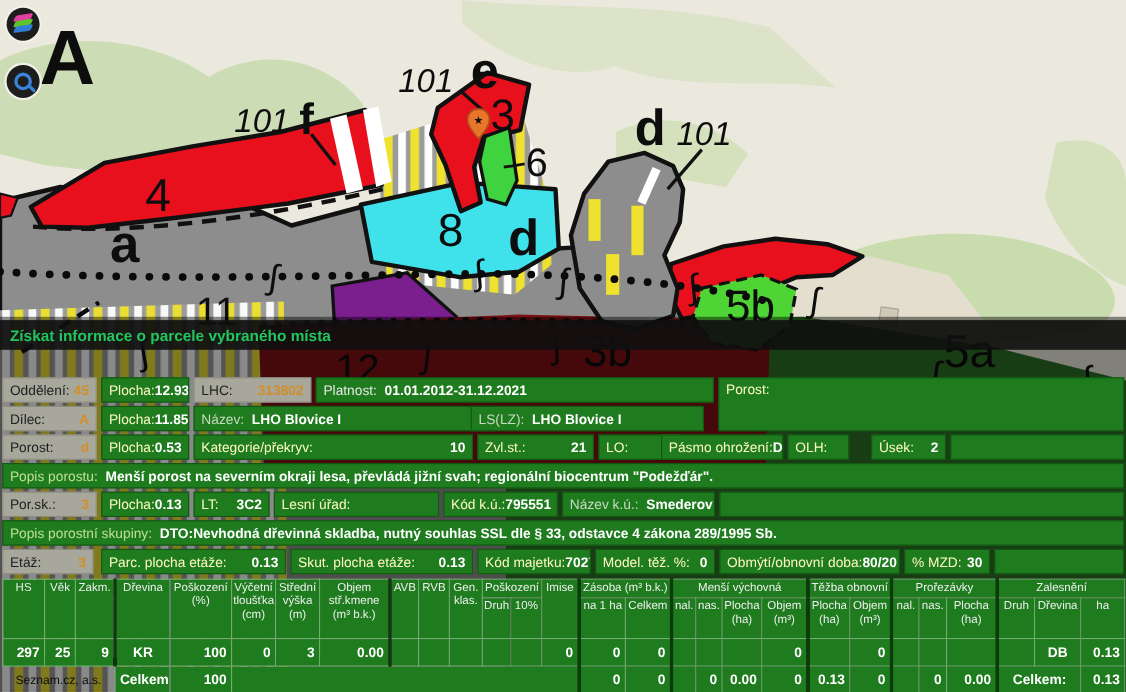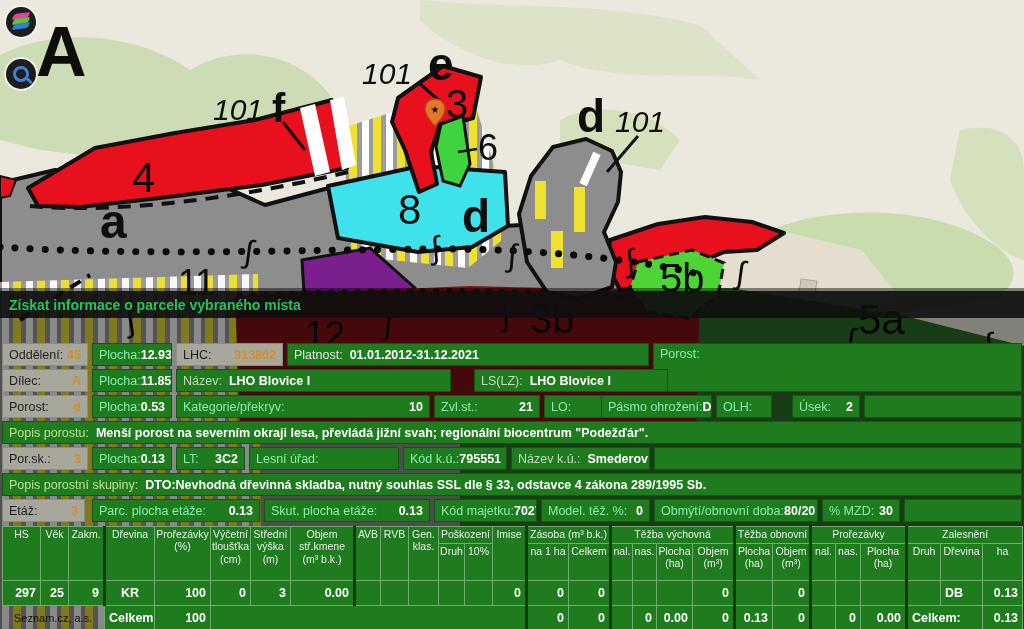--- a/index.html
+++ b/index.html
@@ -25,41 +25,41 @@
   
   #titlebar{position:absolute;left:0;top:291px;width:1024px;height:27px;box-sizing:border-box;
        background:rgba(16,16,16,.9);color:#22c55e;font-size:14px;font-weight:600;
        display:flex;align-items:center;padding-left:9px;z-index:6}
 
   
   .irow{position:absolute;left:0;width:1024px;height:23px;z-index:7}
   .c{position:absolute;top:0;height:23px;background:#1e7b1e;display:flex;align-items:center;
      justify-content:space-between;padding:0 6px;box-sizing:border-box;font-size:12.5px;
      white-space:nowrap;overflow:hidden;border:1px solid #125712}
-  .c .l{color:#86efac}
+  .c .l{color:#fef9c3}
   .c .v{color:#fff;font-weight:bold}
   .c.gray{background:#a7a79c;border-color:#8b8b80}
   .c.gray .l{color:#1f1f1f}
   .c.gray .v{color:#d28f2a}
   .c.desc{justify-content:flex-start;gap:7px}
   .c.desc .l{color:#bfe08f}
   .c.tall{height:49px;align-items:flex-start;padding-top:3px;justify-content:flex-start}
 
   
   #stand-table{position:absolute;left:2px;top:526px;width:1020px;border-collapse:collapse;
        table-layout:fixed;z-index:7}
   #stand-table th,#stand-table td{border:1px solid #6fae6f;background:#1e7b1e;color:#fff;overflow:hidden}
   #stand-table th{font-size:10.5px;font-weight:400;color:#efefef;text-align:center;
        vertical-align:top;padding:1px;line-height:1.18}
   #stand-table tr.h1 th{height:14px}
   #stand-table tr.h2 th{height:34px}
   #stand-table td{font-size:12.5px;font-weight:bold;height:24px;padding:0 4px;white-space:nowrap}
   .gsep{border-left:3px solid #0b3a0b !important}
   td.ghost{background:transparent !important;border:none !important}
-  .num{text-align:right}.ctr{text-align:center}.rgt{text-align:left}
+  .num{text-align:right}.ctr{text-align:center}.rgt{text-align:center}
 </style>
 </head>
 <body>
 
 <svg id="map-svg" width="1024" height="629" viewBox="0 0 1024 629">
   <defs>
     <pattern id="stripes" width="24" height="24" patternUnits="userSpaceOnUse">
       <rect width="24" height="24" fill="#9b9b9b"></rect>
       <rect x="2" width="7" height="24" fill="#ffffff"></rect>
       <rect x="13" width="8" height="24" fill="#efe22e"></rect>
@@ -201,21 +201,21 @@
       <span class="v">A</span>
     </div>
   <div class="c" style="left:92px;width:80px">
       <span class="l">Plocha:</span>
       <span class="v">11.85</span>
     </div>
   <div class="c desc" style="left:176px;width:275px">
       <span class="l" style="color:#c9d8c0">Název:</span>
       <span class="v">LHO Blovice I</span>
     </div>
-  <div class="c desc" style="left:474px;width:194px">
+  <div class="c desc" style="left:428px;width:212px">
       <span class="l" style="color:#c9d8c0">LS(LZ):</span>
       <span class="v">LHO Blovice I</span>
     </div>
 </div>
 
 <div class="irow" style="top:395px">
   <div class="c gray" style="left:2px;width:86px">
       <span class="l">Porost:</span>
       <span class="v">d</span>
     </div>
@@ -354,31 +354,31 @@
       <col style="width:34px">
       <col style="width:42px">
       <col style="width:40px">
   </colgroup>
   <tbody>
       <tr class="h1">
     <th rowspan="2">HS</th>
     <th rowspan="2">Věk</th>
     <th rowspan="2">Zakm.</th>
     <th rowspan="2" class="gsep">Dřevina</th>
-    <th rowspan="2">Prořezávky (%)</th>
+    <th rowspan="2">Poškození (%)</th>
     <th rowspan="2">Výčetní tloušťka (cm)</th>
     <th rowspan="2">Střední výška (m)</th>
     <th rowspan="2">Objem stř.kmene (m³ b.k.)</th>
     <th rowspan="2" class="gsep">AVB</th>
     <th rowspan="2">RVB</th>
     <th rowspan="2">Gen. klas.</th>
     <th colspan="2">Poškození</th>
     <th rowspan="2">Imise</th>
     <th colspan="2" class="gsep">Zásoba (m³ b.k.)</th>
-    <th colspan="4" class="gsep">Těžba výchovná</th>
+    <th colspan="4" class="gsep">Menší výchovná</th>
     <th colspan="2" class="gsep">Těžba obnovní</th>
     <th colspan="3" class="gsep">Prořezávky</th>
     <th colspan="3" class="gsep">Zalesnění</th>
   </tr>
   <tr class="h2">
     <th>Druh</th>
     <th>10%</th>
     <th class="gsep">na 1 ha</th>
     <th>Celkem</th>
     <th class="gsep">nal.</th>

